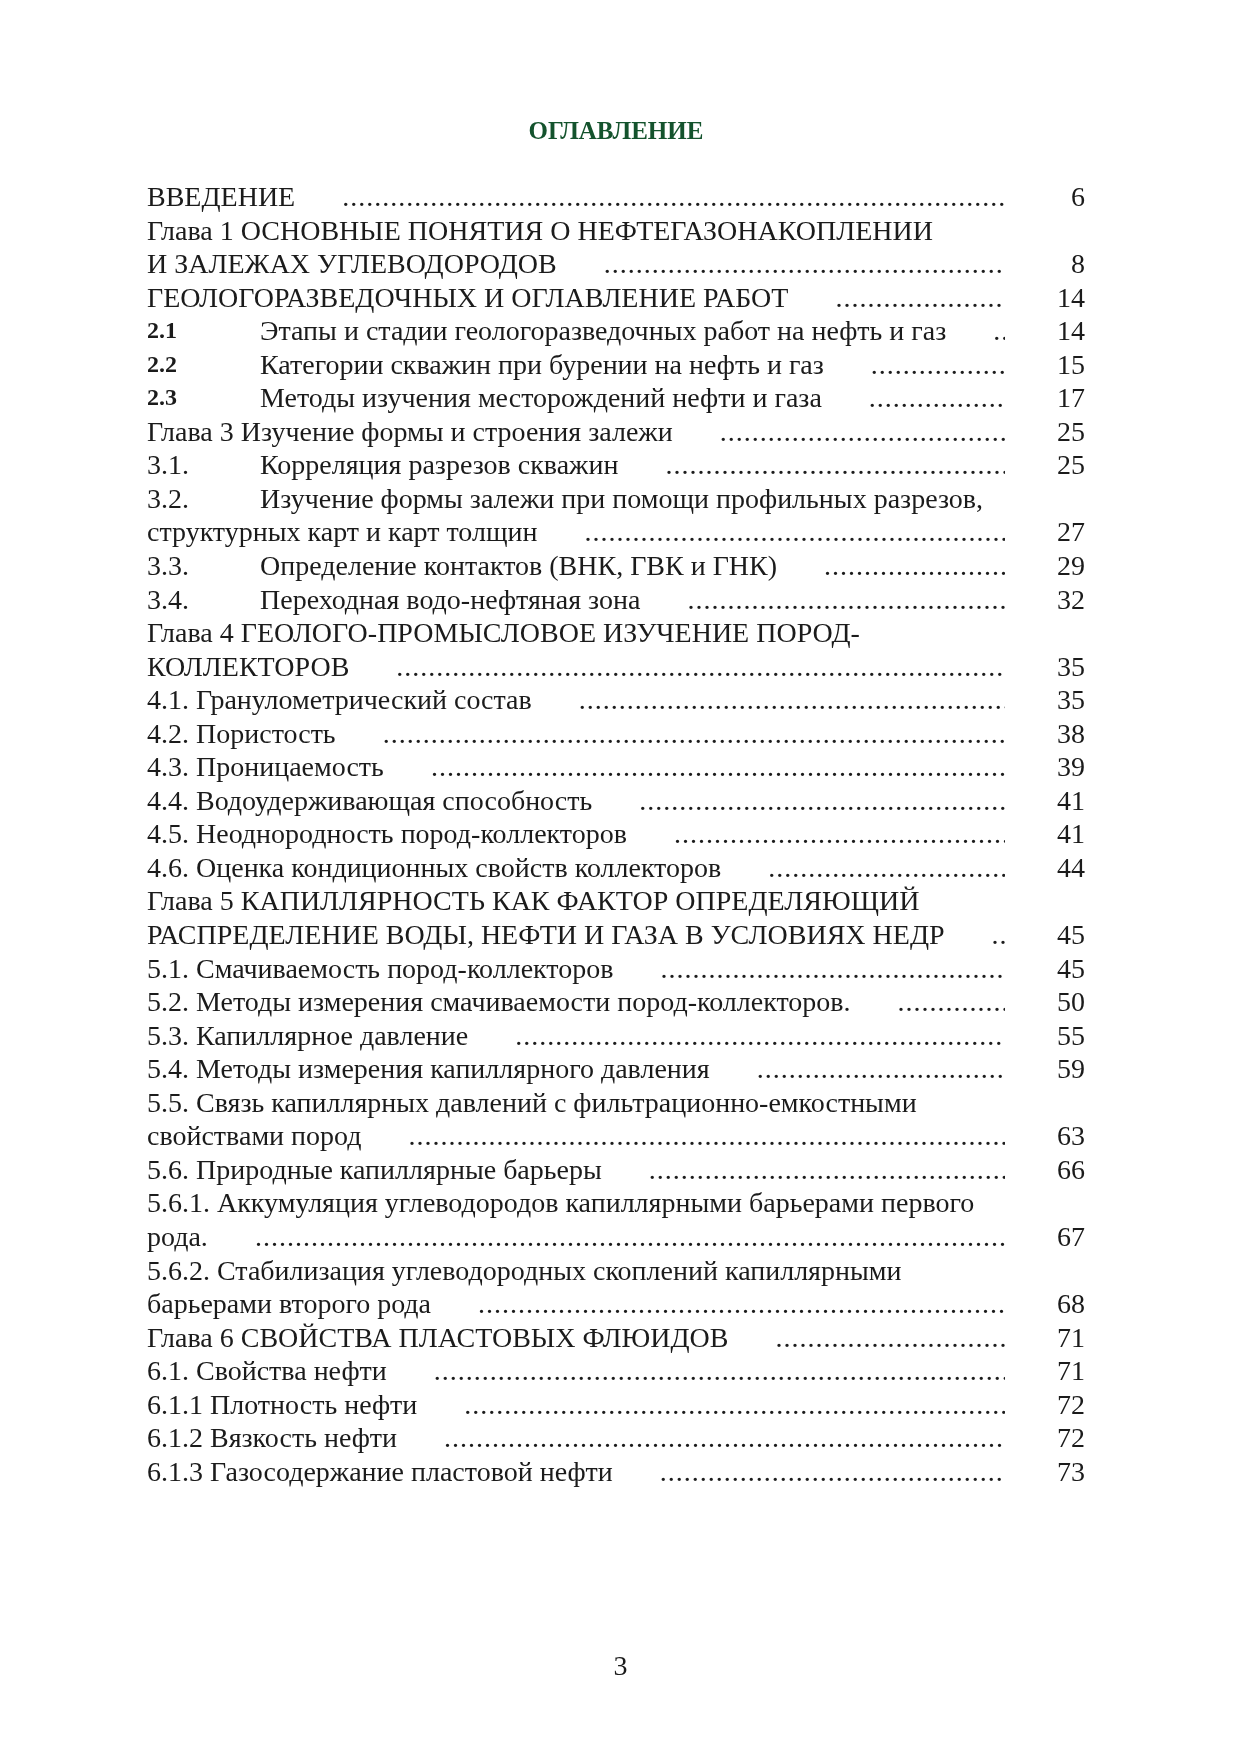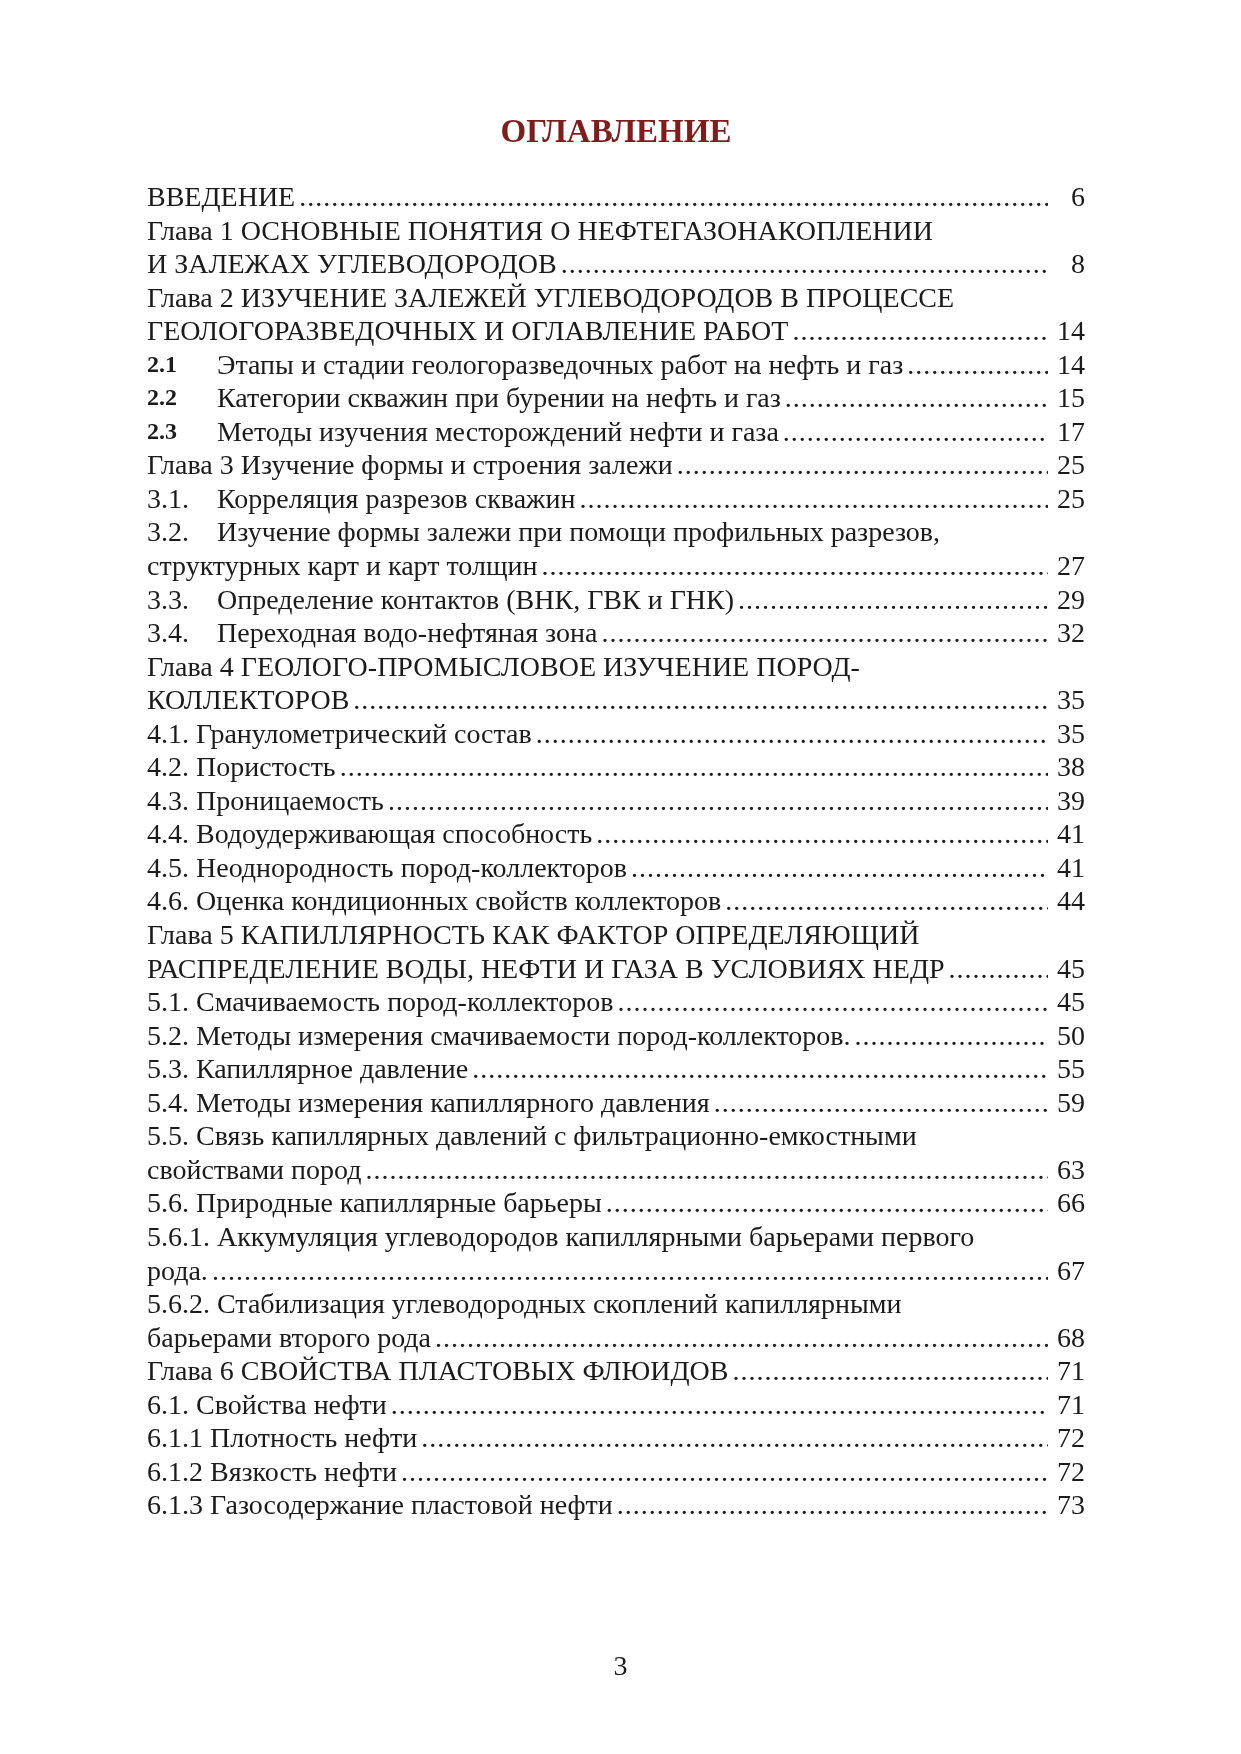--- a/index.html
+++ b/index.html
@@ -16,38 +16,39 @@
     color: #1b1b1b;
     overflow: hidden;
   }
   .title {
     position: absolute;
     top: 116px;
     left: 147px;
     width: 938px;
     margin: 0;
     text-align: center;
-    font-size: 33px;
+    font-size: 25px;
     line-height: 30px;
     font-weight: bold;
-    color: #7f1d1d;
+    color: #14532d;
   }
   .toc {
     position: absolute;
     top: 180px;
     left: 147px;
     width: 938px;
     font-size: 28px;
     line-height: 33.55px;
   }
   .row {
     display: flex;
     align-items: center;
     height: 33.55px;
     white-space: nowrap;
+    gap: 43px;
   }
   .num {
     flex: 0 0 70px;
   }
   .num.heavy {
     font-weight: bold;
     font-size: 24px;
   }
   .text {
     flex: 0 0 auto;
@@ -94,25 +95,20 @@
 
   </div>
       <div class="row">
 
     <span class="text">И ЗАЛЕЖАХ УГЛЕВОДОРОДОВ</span>
     <span class="dots"></span>
     <span class="pg">8</span>
   </div>
       <div class="row">
 
-    <span class="text">Глава 2 ИЗУЧЕНИЕ ЗАЛЕЖЕЙ УГЛЕВОДОРОДОВ В ПРОЦЕССЕ</span>
-
-  </div>
-      <div class="row">
-
     <span class="text">ГЕОЛОГОРАЗВЕДОЧНЫХ И ОГЛАВЛЕНИЕ РАБОТ</span>
     <span class="dots"></span>
     <span class="pg">14</span>
   </div>
       <div class="row">
     <span class="num heavy">2.1</span>
     <span class="text">Этапы и стадии геологоразведочных работ на нефть и газ</span>
     <span class="dots"></span>
     <span class="pg">14</span>
   </div>

